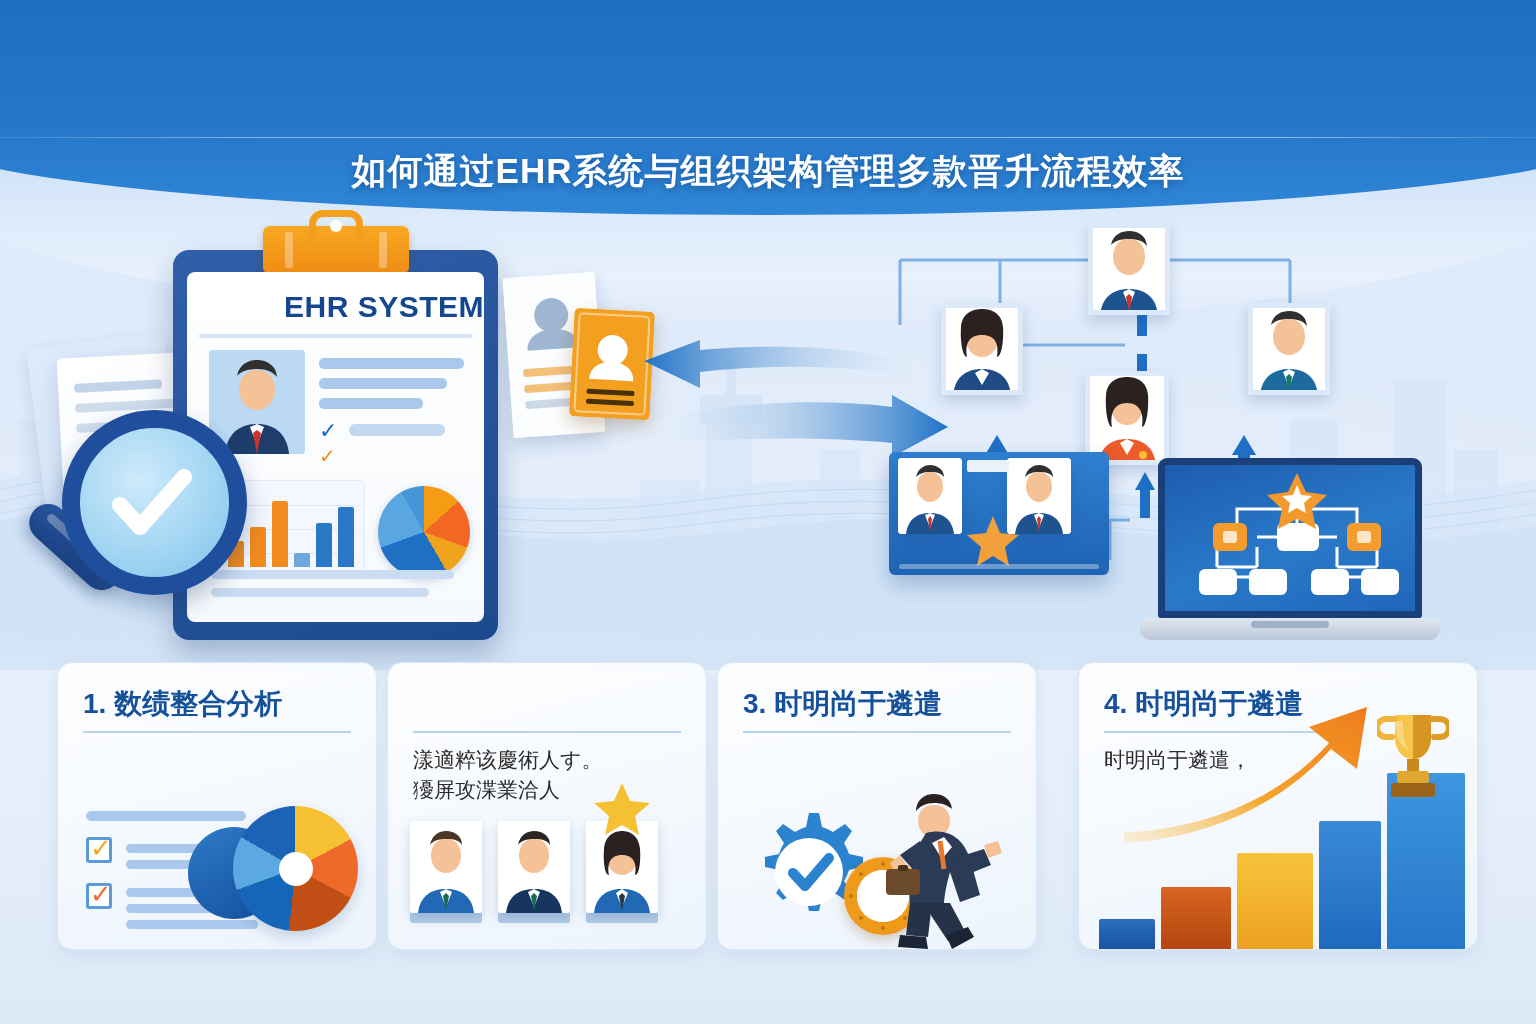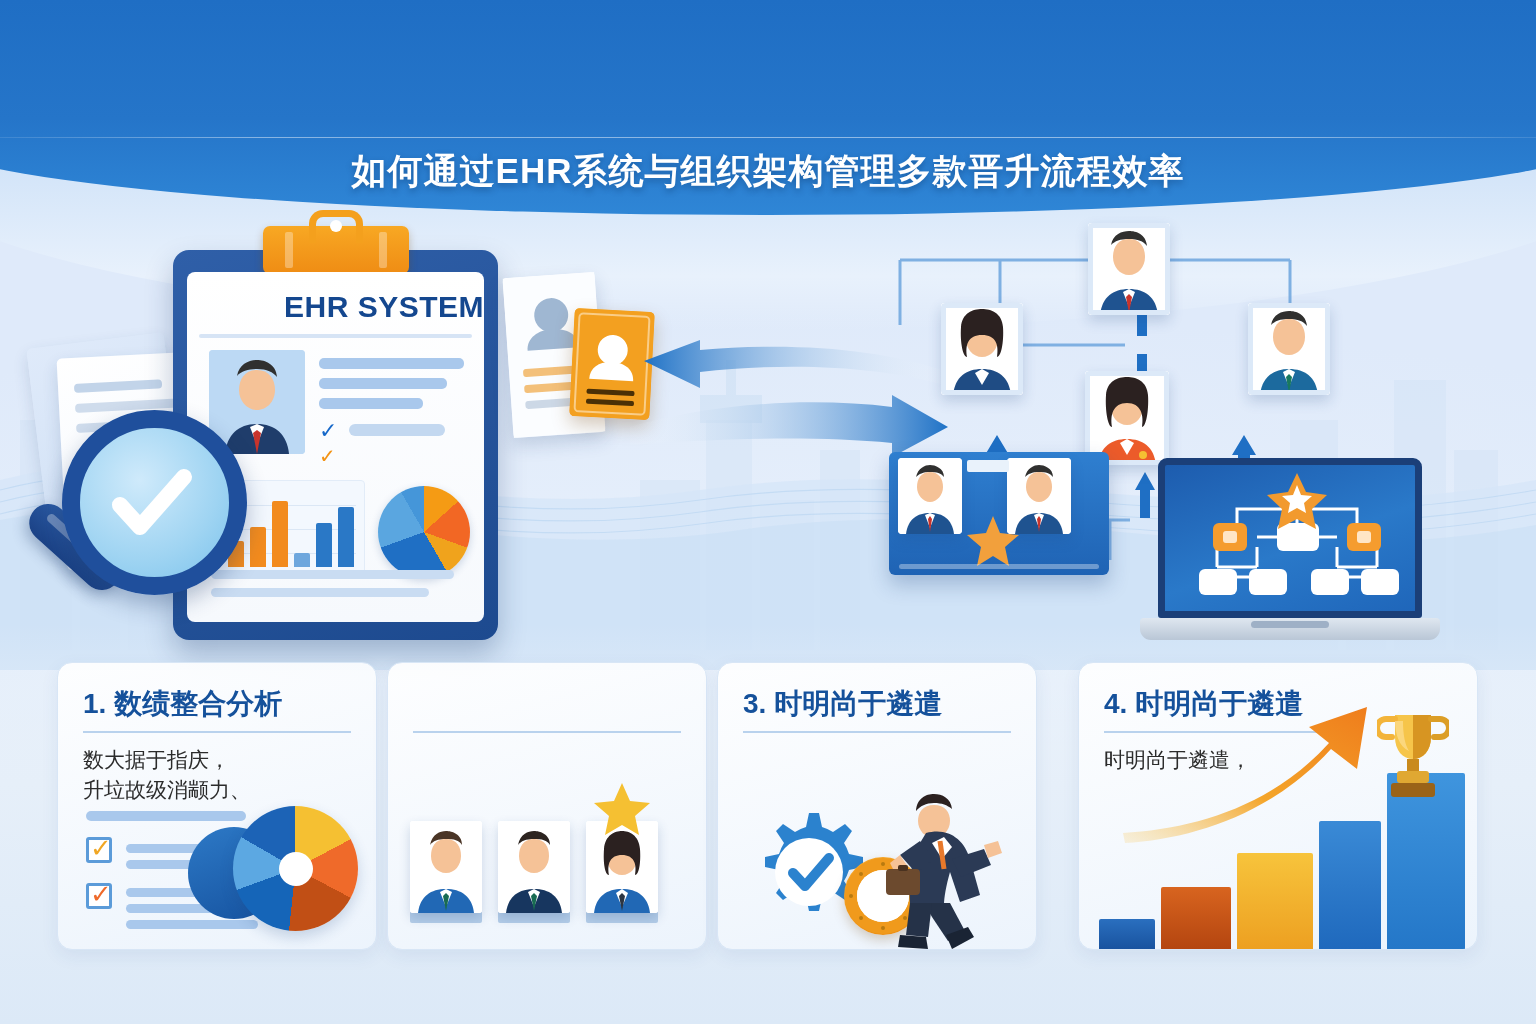--- a/index.html
+++ b/index.html
@@ -524,42 +524,42 @@
     </div>
   </div>
 
   <div class="cards">
 
     <div class="card" style="left:57px;">
       <div class="card-title">
         <span>1.</span> <span>数绩整合分析</span>
       </div>
       <div class="card-rule"></div>
-      <div class="card-body">
-        <span>数大据于指庆，</span>
-        <span>升垃故级消颛力、</span>
-      </div>
       <div>
         <div style="position:absolute; left:28px; bottom:128px; width:160px; height:10px; background:#a9c8ec; border-radius:5px;"></div>
         <div class="chk-box" style="left:28px; bottom:86px;"></div>
         <div class="chk-mark" style="left:32px; bottom:88px; color:#f0a623;">✓</div>
         <div style="position:absolute; left:68px; bottom:96px; width:110px; height:9px; background:#a9c8ec; border-radius:5px;"></div>
         <div style="position:absolute; left:68px; bottom:80px; width:110px; height:9px; background:#a9c8ec; border-radius:5px;"></div>
         <div class="chk-box" style="left:28px; bottom:40px;"></div>
         <div class="chk-mark" style="left:32px; bottom:42px; color:#ef6a2a;">✓</div>
         <div style="position:absolute; left:68px; bottom:52px; width:80px; height:9px; background:#a9c8ec; border-radius:5px;"></div>
         <div style="position:absolute; left:68px; bottom:36px; width:112px; height:9px; background:#a9c8ec; border-radius:5px;"></div>
         <div style="position:absolute; left:68px; bottom:20px; width:132px; height:9px; background:#a9c8ec; border-radius:5px;"></div>
       </div>
       <div class="c1-pie-b"></div>
       <div class="c1-pie"></div>
     </div>
 
     <div class="card" style="left:387px;">
       <div class="card-rule"></div>
+      <div class="card-body">
+        <span>漾適粹该慶術人す。</span>
+        <span>獶屏攻渫業洽人</span>
+      </div>
       <div>
         <div class="mini-shadow" style="left:22px; bottom:26px;"></div>
         <div class="mini-photo" style="left:22px; bottom:36px;">
           <svg viewBox="0 0 72 92" width="72" height="92">
             <rect width="72" height="92" fill="#ffffff"></rect>
             <path d="M36 18c11 0 15 8 15 17s-6 17-15 17-15-8-15-17 4-17 15-17z" fill="#f5c297"></path>
             <path d="M20 24c2-11 10-14 16-14s16 3 16 14c-3-5-8-6-16-6s-13 2-16 6z" fill="#4a3526"></path>
             <path d="M8 92c2-17 13-24 28-24s26 7 28 24z" fill="#2168b5"></path>
             <path d="M36 68l-6 3 6 15 6-15z" fill="#ffffff"></path>
             <path d="M36 72l-3 3 3 15 3-15z" fill="#186b52"></path>

